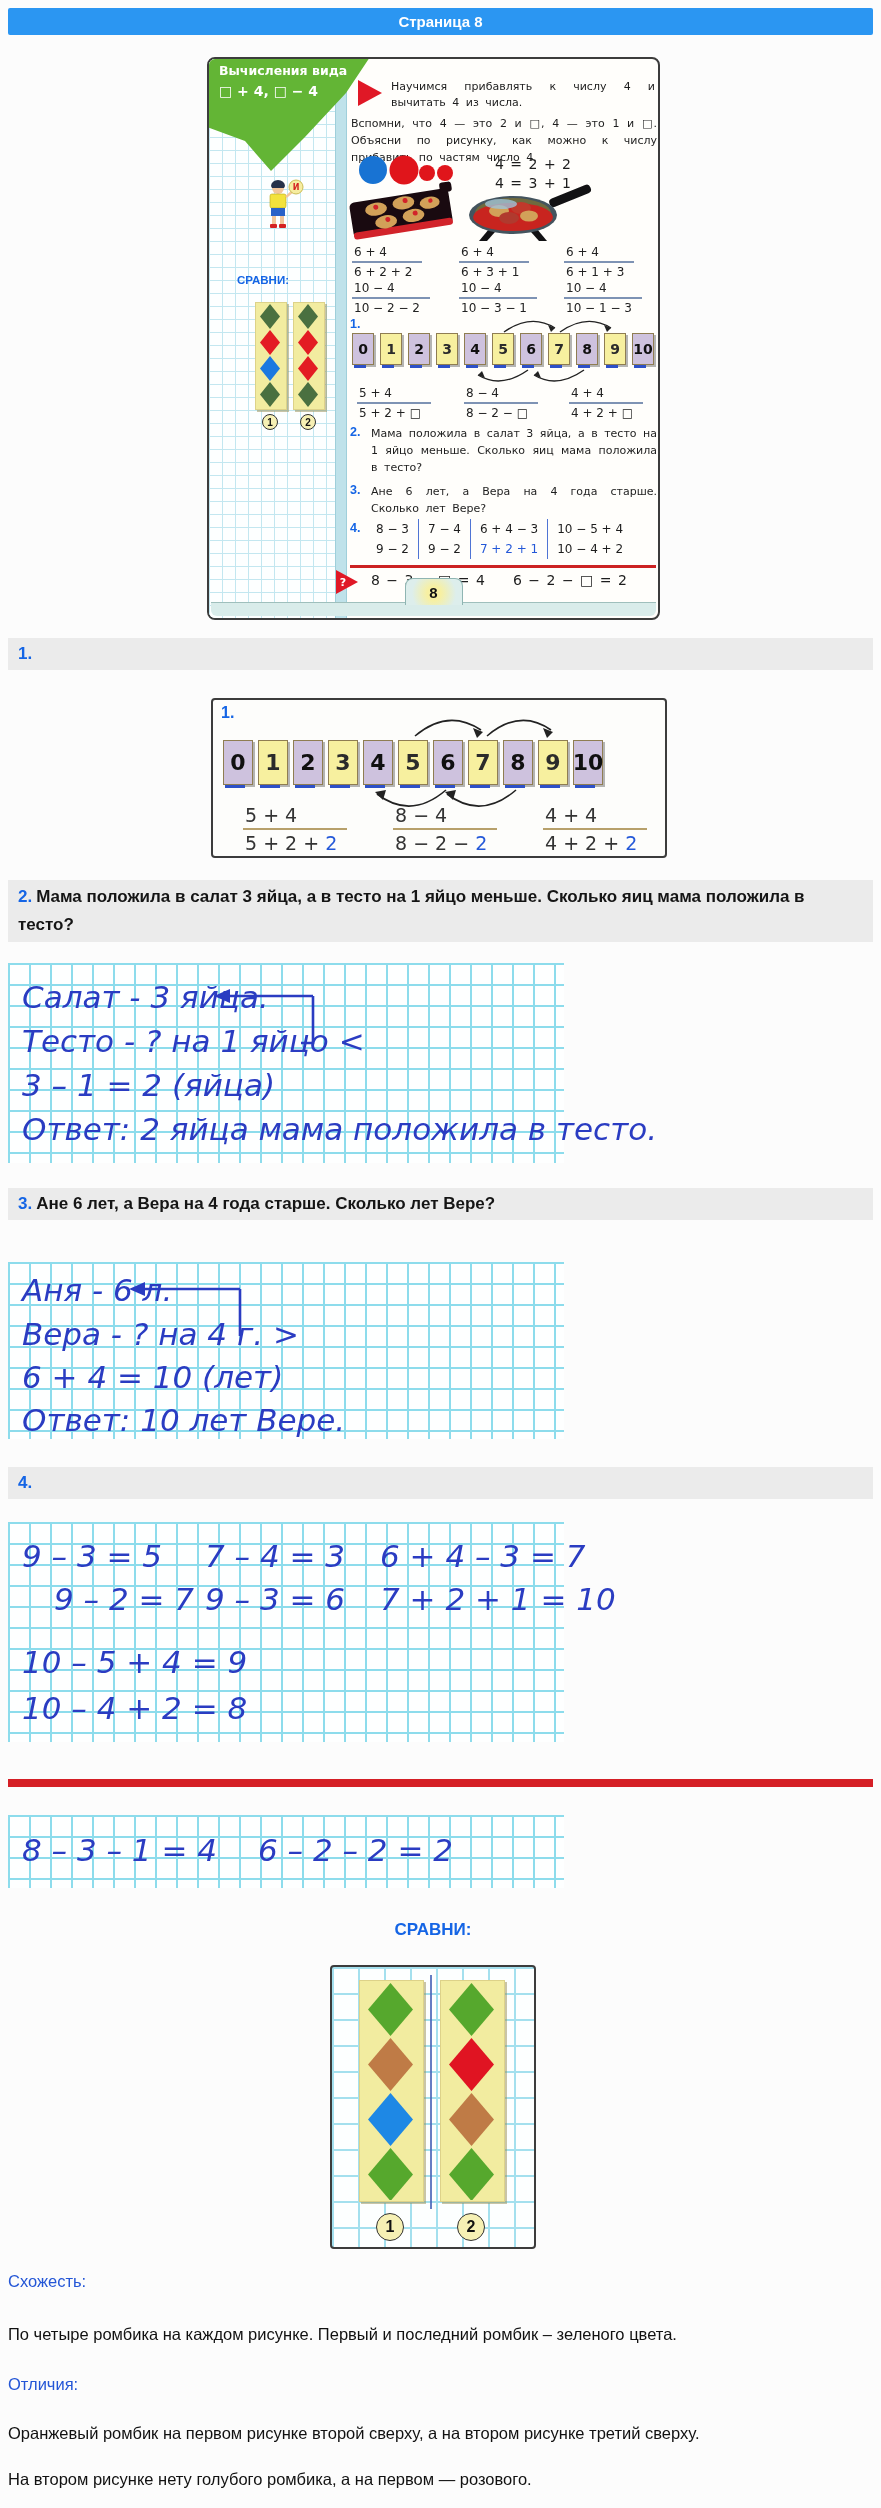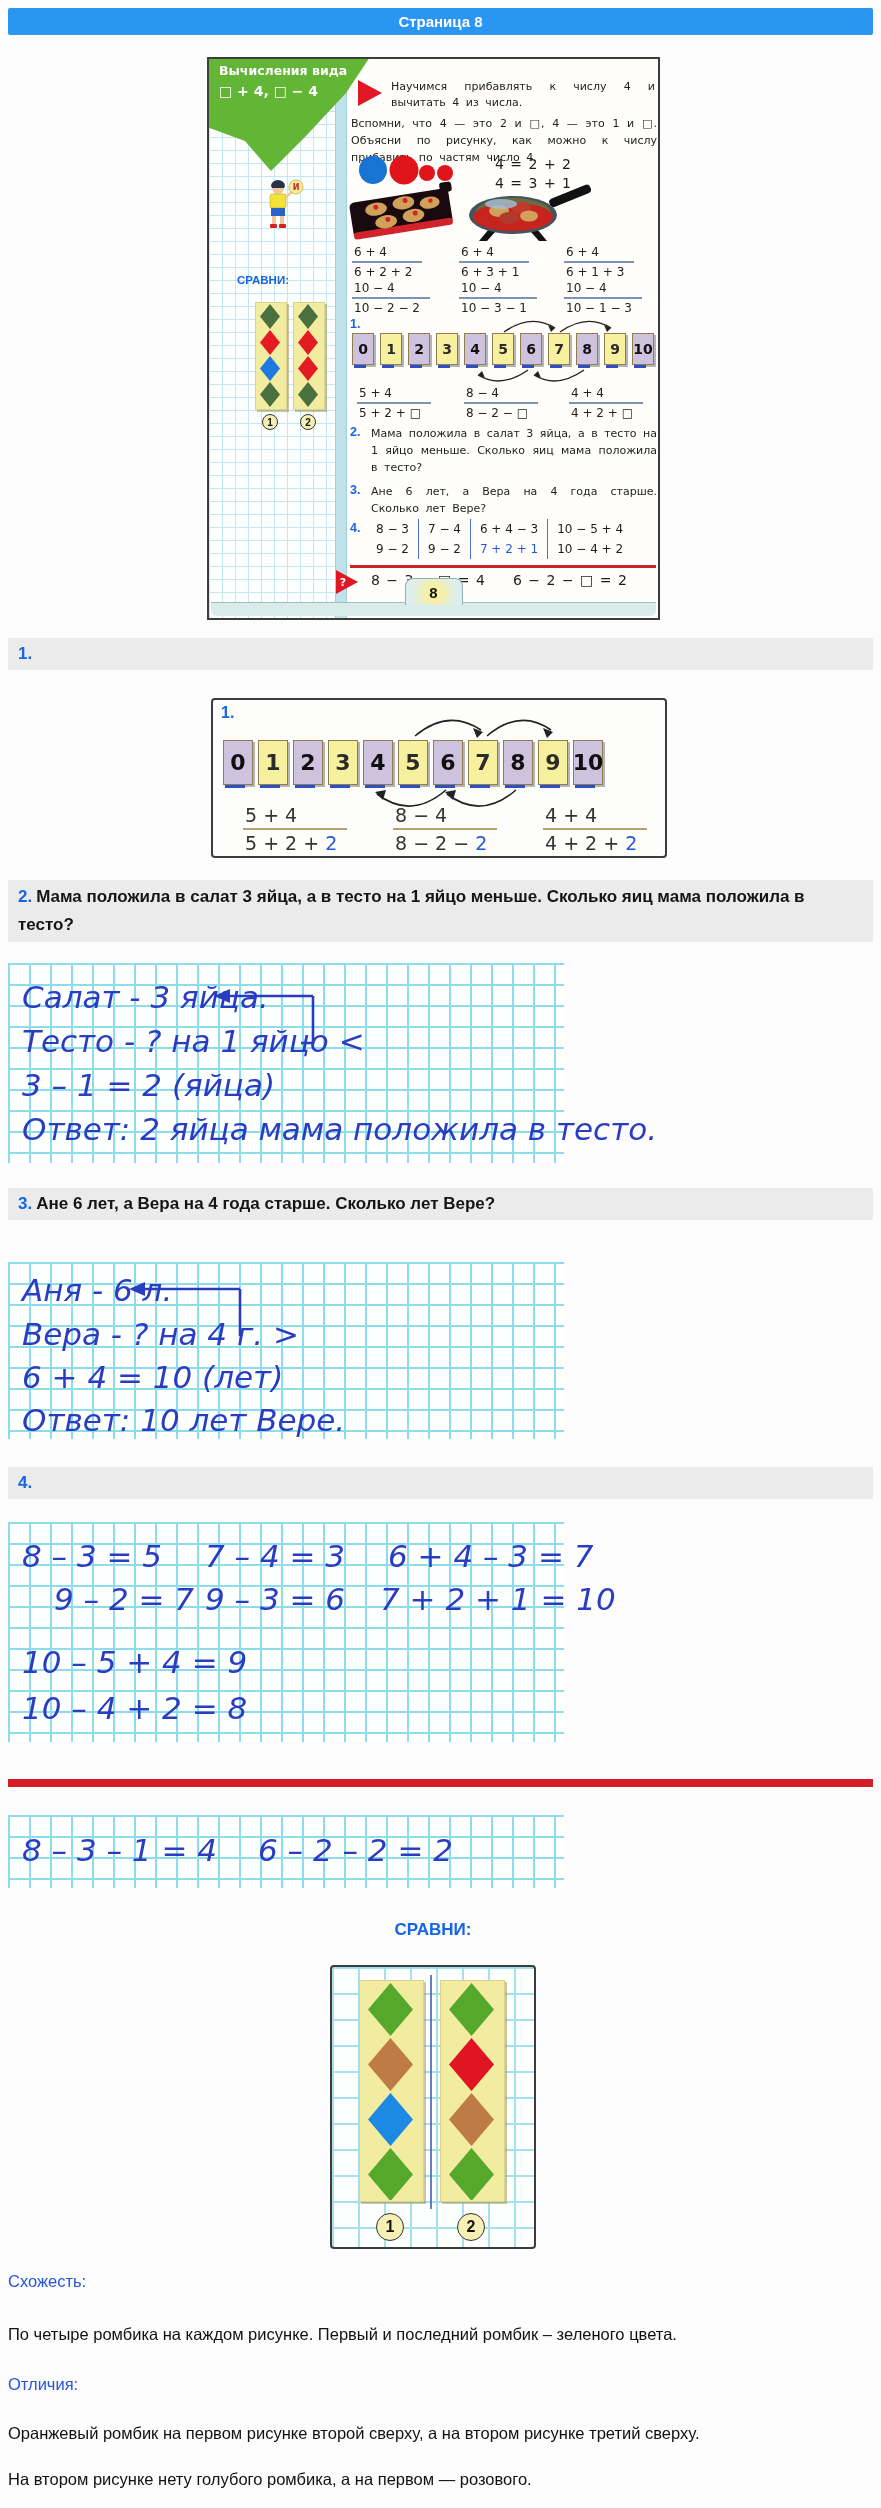--- a/index.html
+++ b/index.html
@@ -24,21 +24,21 @@
                      linear-gradient(to bottom,#8ddcec 1.6px,transparent 1.6px);
     background-size:21px 21px;}
   .hand{position:absolute;left:14px;font-family:"DejaVu Sans",sans-serif;
         font-style:italic;font-size:31px;line-height:28px;color:#2a3cc2;white-space:nowrap;}
 
   
   .reddiv{left:8px;top:1779px;width:865px;height:8px;background:#d51f26;}
 
   
   .bookpage{left:207px;top:57px;width:453px;height:563px;background:#fffefb;
-            border:2px solid #3c3c3c;border-radius:0;box-sizing:border-box;overflow:hidden;}
+            border:2px solid #3c3c3c;border-radius:8px;box-sizing:border-box;overflow:hidden;}
   .leftcol{left:0;top:0;width:126px;height:100%;background-color:#fdffff;
     background-image:linear-gradient(to right,#c3e7f0 1.3px,transparent 1.3px),
                      linear-gradient(to bottom,#c3e7f0 1.3px,transparent 1.3px);
     background-size:13px 13px;}
   .spine{left:126px;top:0;width:10px;height:100%;background:#bfe2ea;
          border-left:1px solid #9fcfda;border-right:1px solid #9fcfda;}
   .btext{position:absolute;color:#1d1d1d;font-family:"DejaVu Sans",sans-serif;
          font-size:11px;line-height:17px;text-align:justify;word-spacing:3px;}
   .bnum{color:#1565e5;font-weight:bold;font-size:12.5px;}
   .beq{font-family:"DejaVu Sans",sans-serif;font-size:14px;color:#1d1d1d;
@@ -374,23 +374,23 @@
     <svg class="abs" style="left:0;top:0" width="360" height="110">
       <path d="M232,27 H135 M232,27 V74" fill="none" stroke="#2a3cc2" stroke-width="2.6"></path>
       <polygon points="121,27 137,20 137,34" fill="#2a3cc2"></polygon>
     </svg>
   </div>
 
   <div class="abs shead" style="top:1467px;">
     <span class="snum">4.</span>
   </div>
   <div class="abs gridpaper" style="left:8px;top:1522px;width:556px;height:220px;">
-    <div class="hand" style="left:14px;top:20px;">8 – 3 = 5</div>
+    <div class="hand" style="left:14px;top:20px;">9 – 3 = 5</div>
     <div class="hand" style="left:197px;top:20px;">7 – 4 = 3</div>
-    <div class="hand" style="left:372px;top:20px;margin-left:8px;">6 + 4 – 3 = 7</div>
+    <div class="hand" style="left:372px;top:20px;">6 + 4 – 3 = 7</div>
     <div class="hand" style="left:14px;top:63px;margin-left:32px;">9 – 2 = 7</div>
     <div class="hand" style="left:197px;top:63px;">9 – 3 = 6</div>
     <div class="hand" style="left:372px;top:63px;">7 + 2 + 1 = 10</div>
     <div class="hand" style="left:14px;top:126px;">10 – 5 + 4 = 9</div>
     <div class="hand" style="left:14px;top:172px;">10 – 4 + 2 = 8</div>
   </div>
 
   <div class="abs reddiv"></div>
 
   <div class="abs gridpaper" style="left:8px;top:1815px;width:556px;height:73px;">

